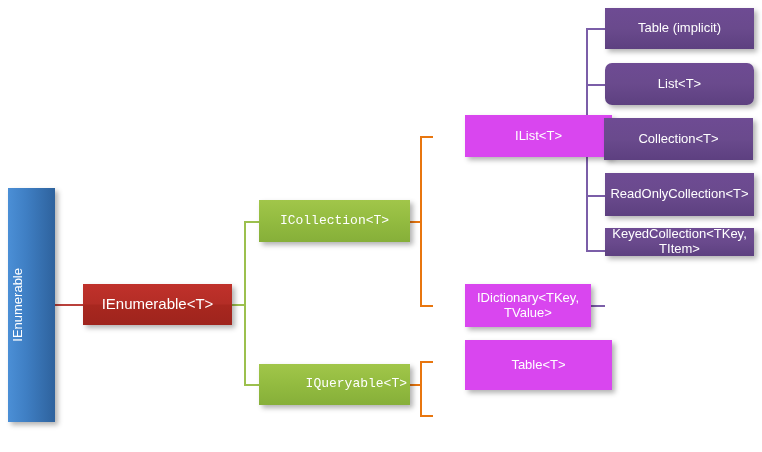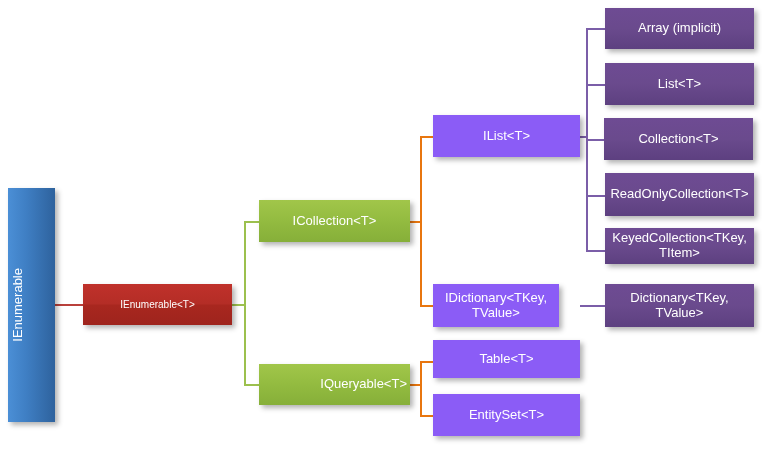--- a/index.html
+++ b/index.html
@@ -36,23 +36,25 @@
   
   .n-blue {
     background: linear-gradient(to right, #4b8fd6 0%, #3f7fc4 38%, #2e629d 100%);
   }
   .n-red {
     background: linear-gradient(to bottom, #c0312b 0%, #b42d26 48%, #a8271f 52%, #9e241d 100%);
   }
   .n-green {
     background: linear-gradient(to bottom, #9ac martian 0%, #8ab440 100%);
     background: linear-gradient(to bottom, #a1c64a 0%, #93bb40 50%, #86af39 100%);
+    font-family: Liberation Mono, monospace;
   }
   .n-orange {
-    background: #8b5cf6;
+    background: #d946ef;
+    margin-left: 32px;
   }
   .n-purple {
     background: linear-gradient(to bottom, #6e4b93 0%, #6a4a8d 50%, #5d4080 100%);
   }
   
   .vertical .lbl {
     writing-mode: vertical-rl;
     transform: rotate(180deg);
     white-space: nowrap;
   }
@@ -97,56 +99,50 @@
   <div class="conn h c-purple" style="left:586px; top:139px; width:19px;"></div>
   <div class="conn h c-purple" style="left:586px; top:195px; width:19px;"></div>
   <div class="conn h c-purple" style="left:586px; top:250px; width:19px;"></div>
 
   <div class="conn h c-purple" style="left:580px; top:305px; width:25px;"></div>
 
   <div class="node n-blue vertical" style="left:8px; top:188px; width:47px; height:234px;">
     <span class="lbl">IEnumerable</span>
   </div>
 
-  <div class="node n-red" style="left:83px; top:284px; width:149px; height:41px; font-size:10px;">
+  <div class="node n-red" style="left:83px; top:284px; width:149px; height:41px; font-size:15px;">
     <span class="lbl">IEnumerable&lt;T&gt;</span>
   </div>
 
   <div class="node n-green" style="left:259px; top:200px; width:151px; height:42px;">
     <span class="lbl">ICollection&lt;T&gt;</span>
   </div>
   <div class="node n-green" style="left:259px; top:364px; width:151px; height:41px;text-align:right;">
     <span class="lbl">IQueryable&lt;T&gt;</span>
   </div>
 
   <div class="node n-orange" style="left:433px; top:115px; width:147px; height:42px;">
     <span class="lbl">IList&lt;T&gt;</span>
   </div>
   <div class="node n-orange" style="left:433px; top:284px; width:126px; height:43px;">
     <span class="lbl">IDictionary&lt;TKey, TValue&gt;</span>
   </div>
-  <div class="node n-orange" style="left:433px; top:340px; width:147px; height:38px;">
+  <div class="node n-orange" style="left:433px; top:340px; width:147px; height:50px;">
     <span class="lbl">Table&lt;T&gt;</span>
-  </div>
-  <div class="node n-orange" style="left:433px; top:394px; width:147px; height:42px;">
-    <span class="lbl">EntitySet&lt;T&gt;</span>
   </div>
 
   <div class="node n-purple" style="left:605px; top:8px; width:149px; height:41px;">
-    <span class="lbl">Array (implicit)</span>
+    <span class="lbl">Table (implicit)</span>
   </div>
-  <div class="node n-purple" style="left:605px; top:63px; width:149px; height:42px;">
+  <div class="node n-purple" style="left:605px; top:63px; width:149px; height:42px;border-radius:7px;">
     <span class="lbl">List&lt;T&gt;</span>
   </div>
   <div class="node n-purple" style="left:604px; top:118px; width:149px; height:42px;">
     <span class="lbl">Collection&lt;T&gt;</span>
   </div>
   <div class="node n-purple" style="left:605px; top:173px; width:149px; height:43px;">
     <span class="lbl">ReadOnlyCollection&lt;T&gt;</span>
   </div>
-  <div class="node n-purple" style="left:605px; top:228px; width:149px; height:36px;">
+  <div class="node n-purple" style="left:605px; top:228px; width:149px; height:28px;">
     <span class="lbl">KeyedCollection&lt;TKey, TItem&gt;</span>
-  </div>
-  <div class="node n-purple" style="left:605px; top:284px; width:149px; height:43px;">
-    <span class="lbl">Dictionary&lt;TKey, TValue&gt;</span>
   </div>
 
 </div>
 
 </body></html>

